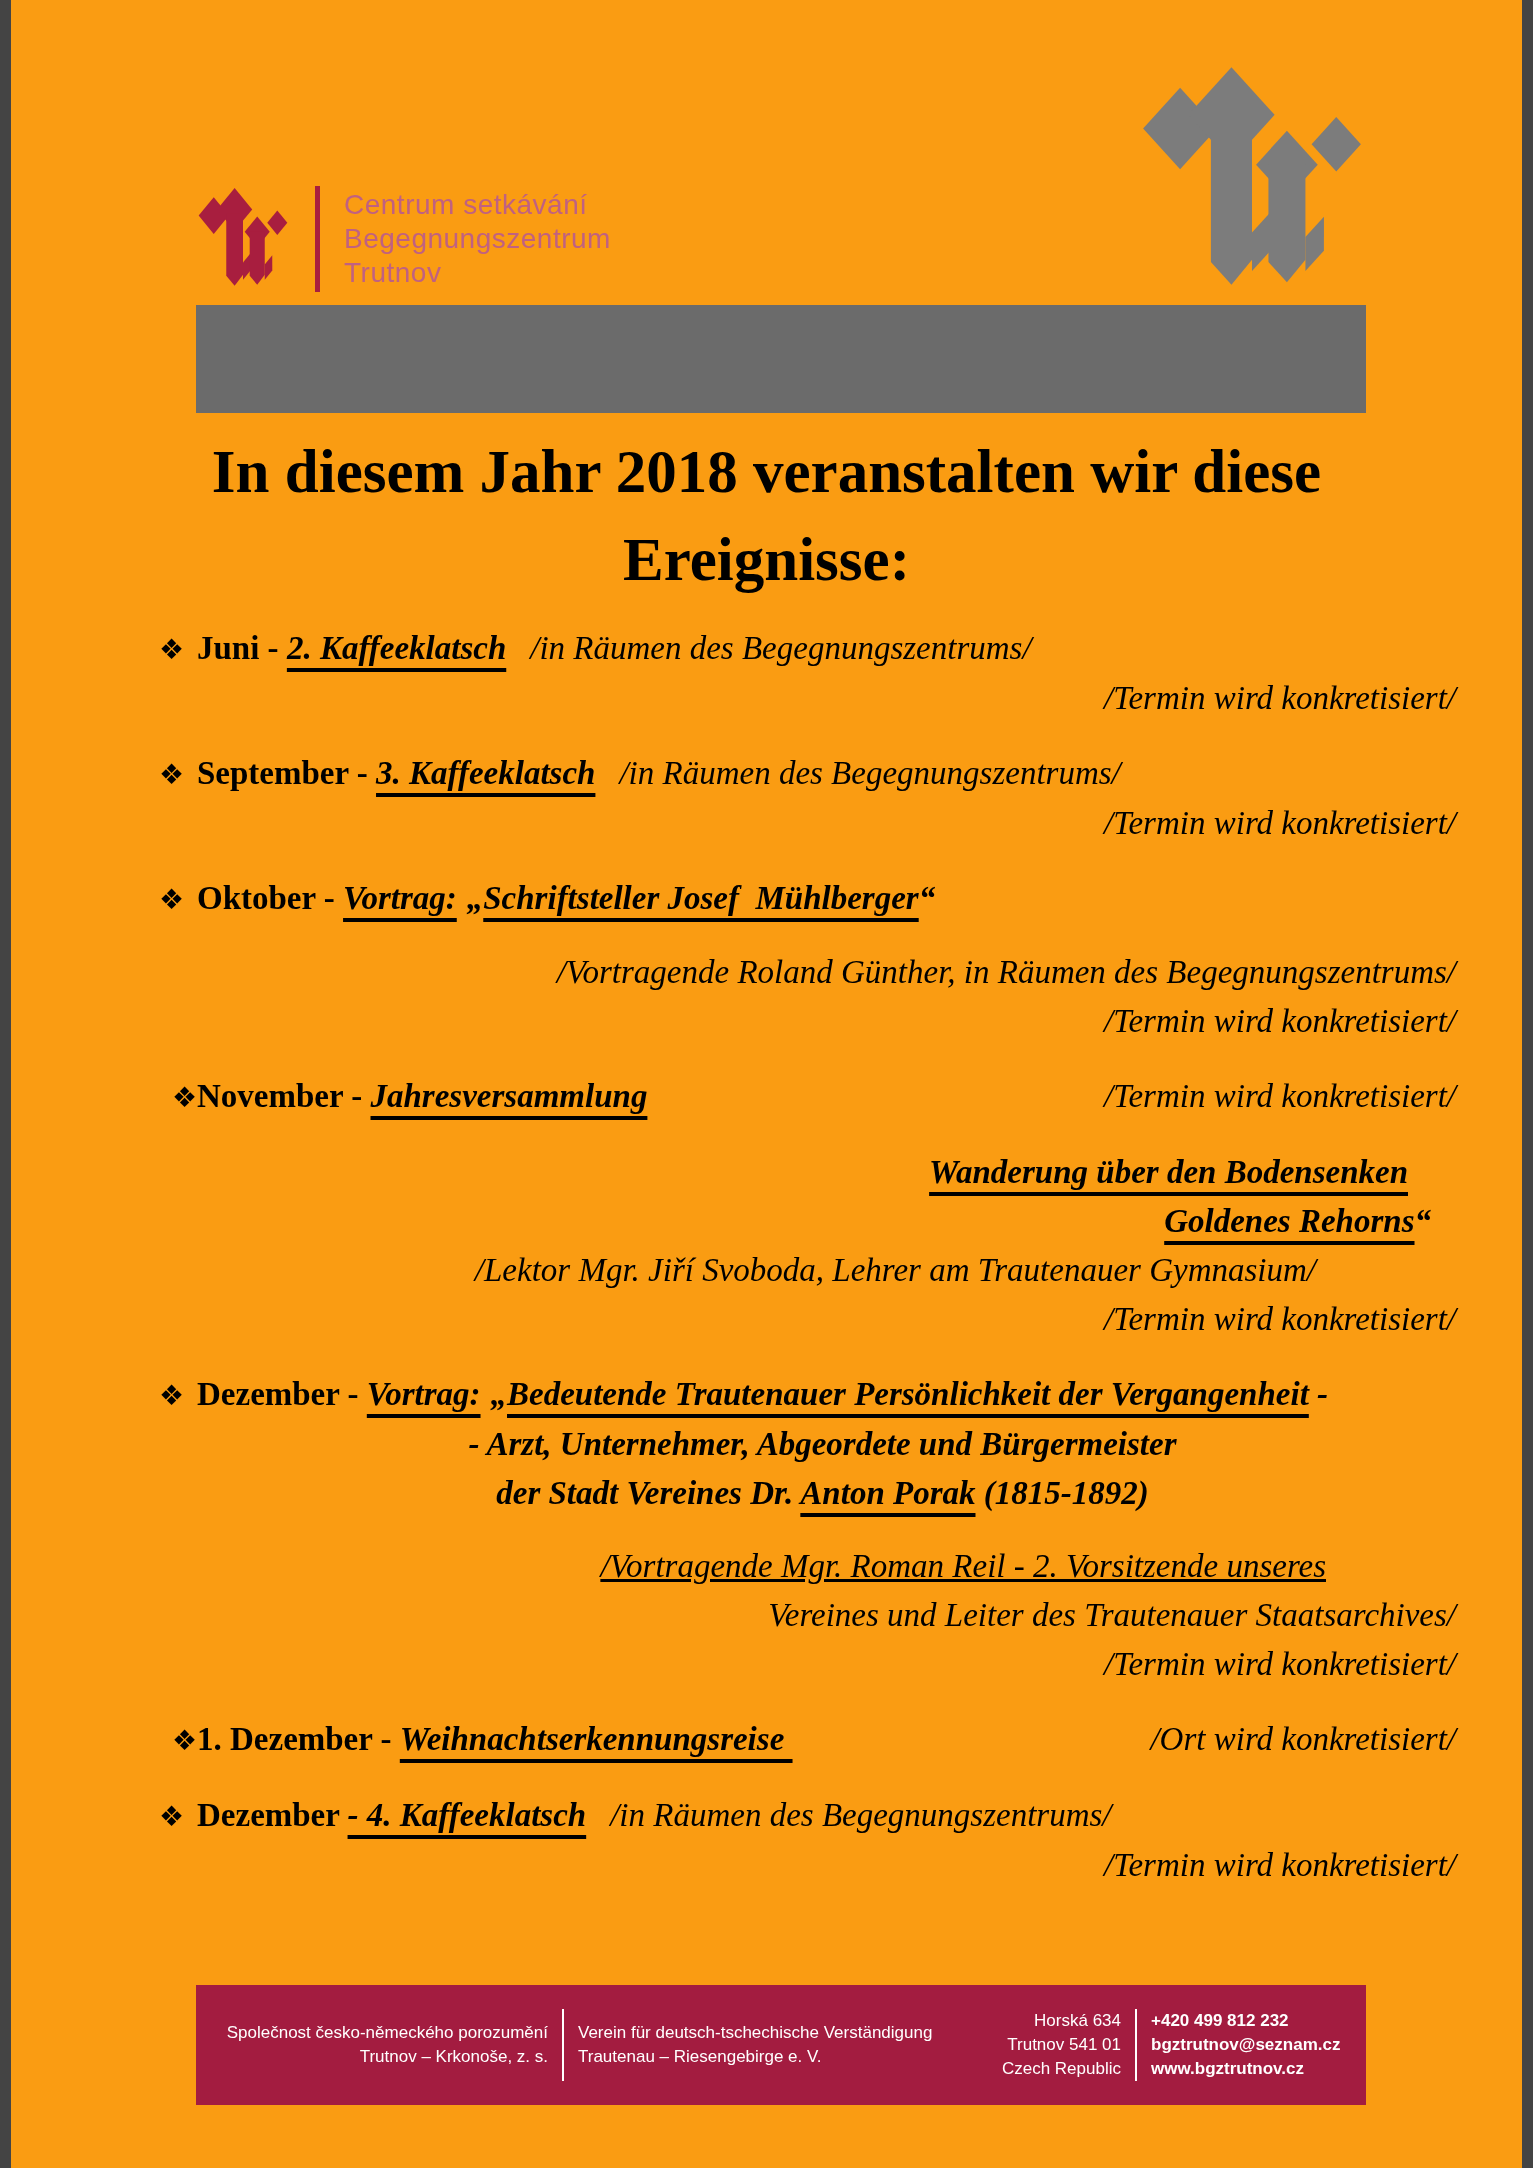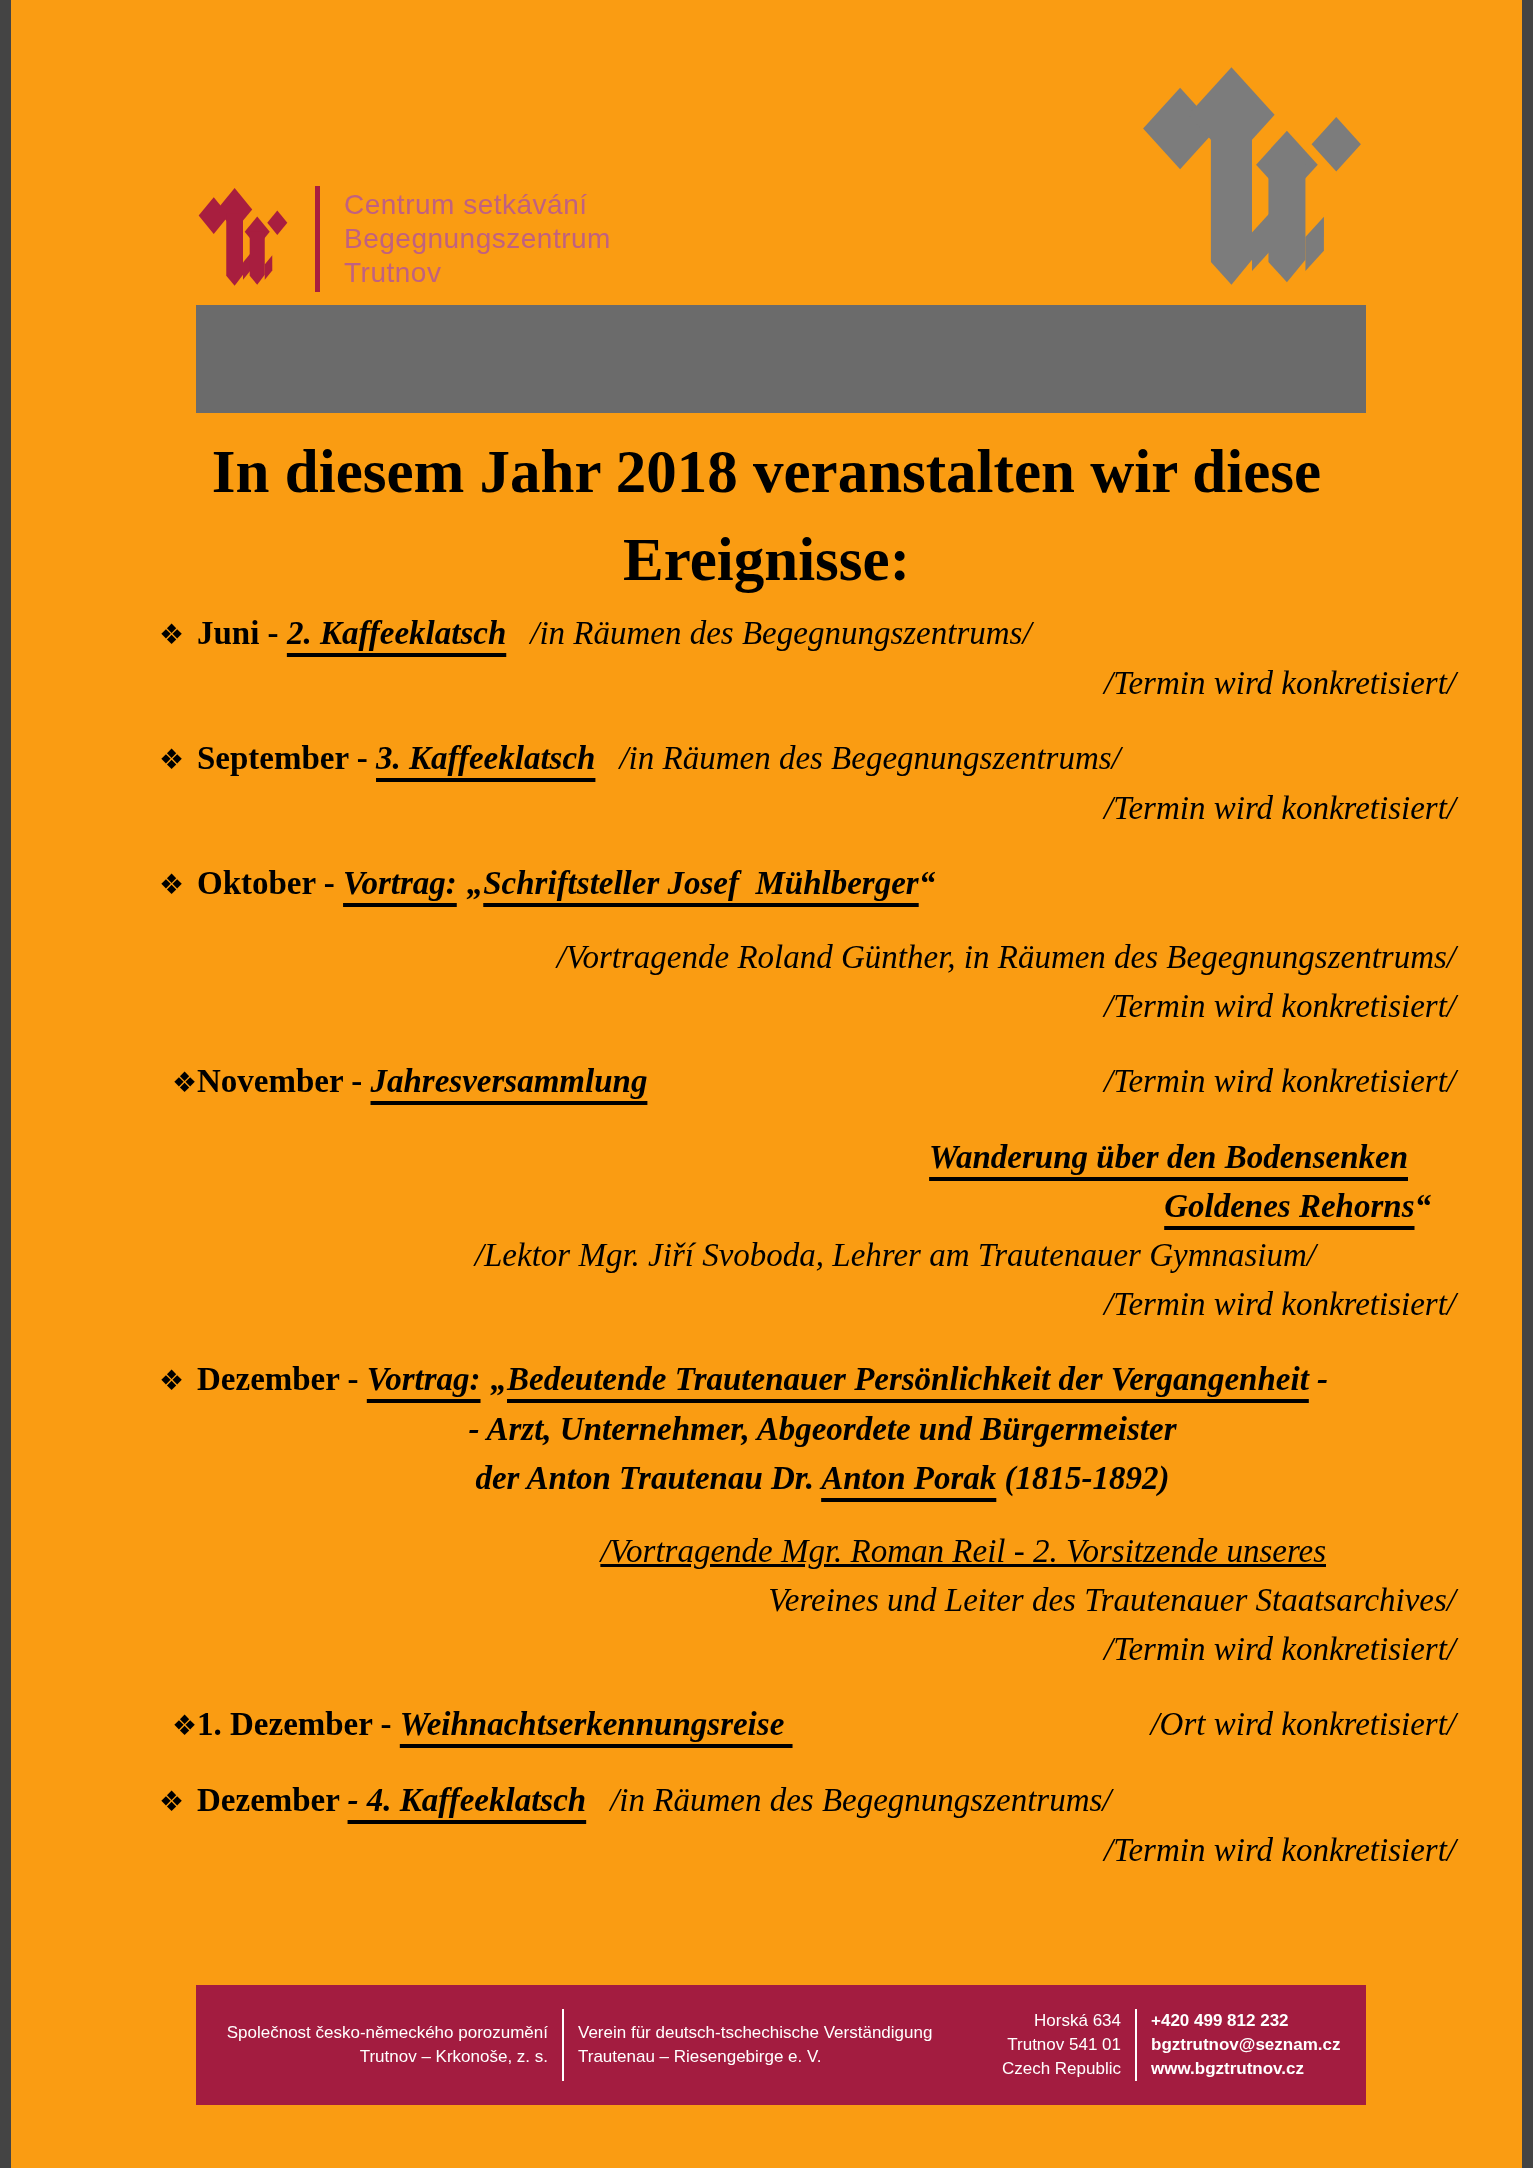--- a/index.html
+++ b/index.html
@@ -27,21 +27,21 @@
   .gray-bar { position:absolute; top:305px; left:185px; width:1170px; height:108px; background: var(--bar-gray, #6B6B6B); }
 
   
   .title {
     position:absolute; top:428px; left:0; width:100%;
     text-align:center; font-weight:bold; font-size:61px; line-height:88px;
     letter-spacing:0px;
   }
 
   
-  .events { position:absolute; top:609px; left:148px; width:1297px; font-size:33px; line-height:49px; }
+  .events { position:absolute; top:624px; left:148px; width:1297px; font-size:33px; line-height:49px; }
   .item { margin-bottom:26px; }
   .line { white-space:nowrap; }
   .bullet { display:inline-block; width:38px; font-family:"DejaVu Sans", sans-serif; font-size:28px; font-weight:bold; }
   .b   { font-weight:bold; }
   .bi  { font-weight:bold; font-style:italic; }
   .biu { font-weight:bold; font-style:italic; text-decoration:underline; text-decoration-thickness:4px; text-underline-offset:9px; }
   .i   { font-style:italic; }
   .pre { white-space:pre; }
   .right  { text-align:right; }
   .center { text-align:center; padding-left:30px; }
@@ -148,21 +148,21 @@
       <div class="line right pr25"><span class="biu pre">Goldenes Rehorns</span><span class="bi">“</span></div>
       <div class="line right i pr140">/Lektor Mgr. Jiří Svoboda, Lehrer am Trautenauer Gymnasium/</div>
       <div class="line right i">/Termin wird konkretisiert/</div>
     </div>
 
     <div class="item">
       <div class="line">
         <span class="bullet">❖</span><span class="b pre">Dezember - </span><span class="biu pre">Vortrag:</span><span class="bi q">„</span><span class="biu pre">Bedeutende Trautenauer Persönlichkeit der Vergangenheit</span><span class="bi pre"> -</span>
       </div>
       <div class="line center"><span class="bi pre">- Arzt, Unternehmer, Abgeordete und Bürgermeister</span></div>
-      <div class="line center"><span class="bi pre">der Anton Trautenau Dr. </span><span class="biu pre">Anton Porak</span><span class="bi pre"> (1815-1892)</span></div>
+      <div class="line center"><span class="bi pre">der Stadt Vereines Dr. </span><span class="biu pre">Anton Porak</span><span class="bi pre"> (1815-1892)</span></div>
       <div class="line right i pr130 gap-top">/Vortragende Mgr. Roman Reil - 2. Vorsitzende unseres</div>
       <div class="line right i">Vereines und Leiter des Trautenauer Staatsarchives/</div>
       <div class="line right i">/Termin wird konkretisiert/</div>
     </div>
 
     <div class="item">
       <div class="line row-between">
         <span><span class="bullet">❖</span><span class="b pre">1. Dezember - </span><span class="biu pre">Weihnachtserkennungsreise </span></span>
         <span class="i">/Ort wird konkretisiert/</span>
       </div>

